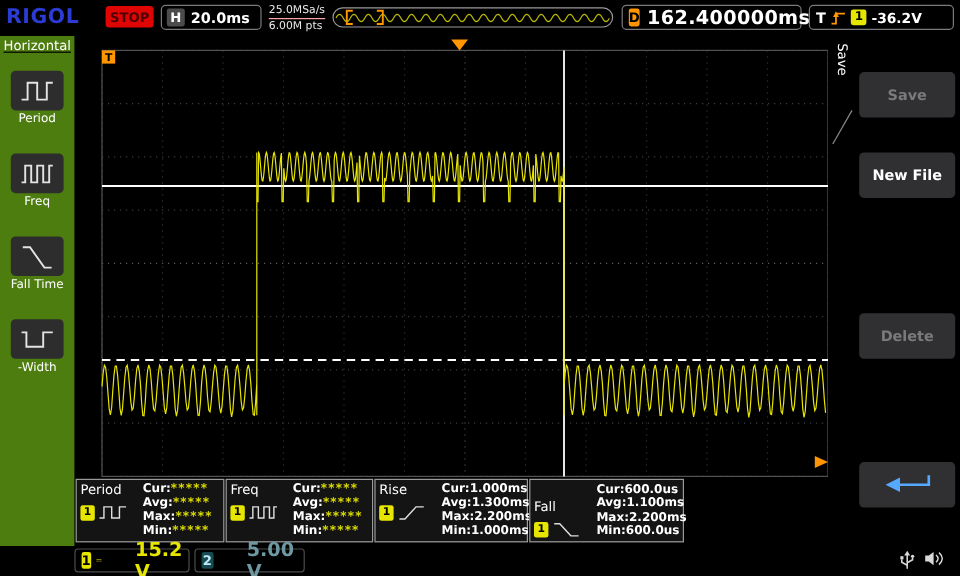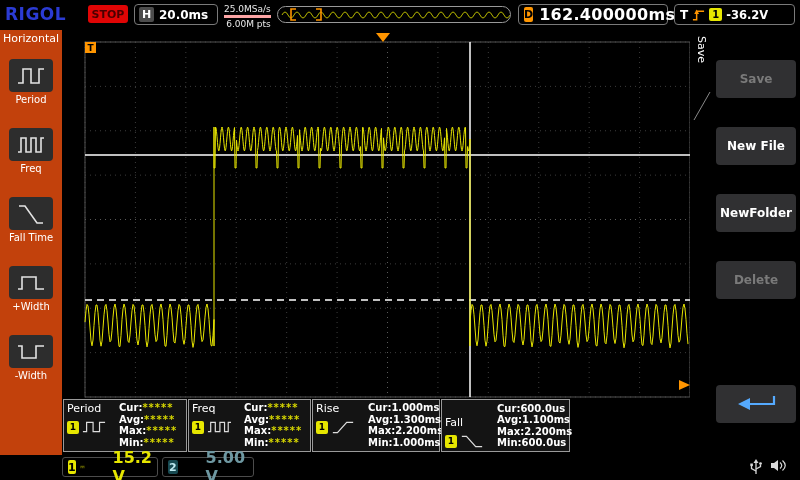--- a/index.html
+++ b/index.html
@@ -1,41 +1,41 @@
 <!DOCTYPE html>
 <html><head>
 <meta charset="utf-8">
 <style>
   html,body{margin:0;padding:0;background:#000;}
   #root{position:relative;width:800px;height:480px;background:#000;overflow:hidden;
         font-family:"DejaVu Sans","Liberation Sans",sans-serif;-webkit-font-smoothing:none;}
   .abs{position:absolute;}
   
-  .topbar{position:absolute;left:0;top:0;width:800px;height:30px;background:#000;text-align:right;}
+  .topbar{position:absolute;left:0;top:0;width:800px;height:30px;background:#000;}
   .logo{position:absolute;left:5px;top:4px;font-size:17px;font-weight:800;color:#2b3bd4;letter-spacing:.5px;}
   .stop{position:absolute;left:88px;top:5px;width:40px;height:18px;background:#e00505;color:#4a0000;
         font-size:11px;font-weight:bold;border-radius:3px;display:flex;align-items:center;justify-content:center;}
   .group{position:absolute;border:1px solid #7a7a7a;border-radius:4px;display:flex;align-items:center;box-sizing:border-box;}
   .hgroup{left:134px;top:4px;width:84px;height:21px;gap:5px;padding:0 4px;}
   .badge{display:inline-flex;align-items:center;justify-content:center;font-weight:bold;border-radius:2px;}
   .hbadge{width:15px;height:15px;background:#4c4c4c;color:#fff;font-size:11px;}
   .hval{color:#fff;font-weight:bold;font-size:12px;}
   .acq{position:absolute;left:224px;top:3px;font-size:9px;color:#e8e8e8;line-height:12px;}
-  .acq .acq2{border-top:3px solid #fca5a5;}
+  .acq .acq2{border-top:1px solid #fca5a5;}
   .wavebar{position:absolute;left:277px;top:6px;width:234px;height:17px;border:1px solid #999;border-radius:9px;box-sizing:border-box;overflow:hidden;}
   .dgroup{left:518px;top:4px;width:150px;height:21px;gap:6px;padding:0 5px;}
   .dbadge{width:15px;height:15px;background:#ff9500;color:#000;font-size:11px;}
   .dval{color:#fff;font-weight:bold;font-size:16px;letter-spacing:.3px;}
   .tgroup{left:674px;top:4px;width:121px;height:21px;gap:4px;padding:0 5px;}
   .tlabel{color:#fff;font-weight:bold;font-size:12px;}
   .slope{width:13px;height:14px;}
   .tbadge{width:13px;height:13px;background:#e6e600;color:#000;font-size:10px;}
   .tval{color:#fff;font-weight:bold;font-size:11.5px;}
   
-  .leftmenu{position:absolute;left:0;top:30px;width:62px;height:425px;background:#c2410c;}
+  .leftmenu{position:absolute;left:0;top:30px;width:62px;height:425px;background:#4d7c0f;text-decoration:underline;}
   .lm-title{color:#fff;font-size:11px;padding:2px 0 0 3px;}
   .lm-list{position:absolute;top:26px;left:0;right:0;}
   .lm-item{height:66px;text-align:center;cursor:pointer;}
   .lm-icon{width:44px;height:33px;background:#2d2d2d;border-radius:4px;margin:3px auto 2px;display:flex;align-items:center;justify-content:center;}
   .lm-icon svg{width:32px;height:26px;}
   .lm-icon path{fill:none;stroke:#e3e3e3;stroke-width:1.6;}
   .lm-label{font-size:10px;color:#fff;line-height:11px;}
   
   .mpanel{position:absolute;top:399px;height:53px;background:#141414;border:1px solid #9a9a9a;box-sizing:border-box;
           display:flex;padding:2px 3px;}
@@ -126,28 +126,20 @@
           </div>
         <div class="lm-label">Freq</div>
       </div>
       <div class="lm-item">
         <div class="lm-icon">
           <svg viewBox="0 0 30 26">
               <path d="M3,5 h6 L21,22 h6"></path>
             </svg>
           </div>
         <div class="lm-label">Fall Time</div>
-      </div>
-      <div class="lm-item">
-        <div class="lm-icon">
-          <svg viewBox="0 0 30 26">
-              <path d="M2,19 h4 V7 h14 V19 h8"></path>
-            </svg>
-          </div>
-        <div class="lm-label">+Width</div>
       </div>
       <div class="lm-item">
         <div class="lm-icon">
           <svg viewBox="0 0 30 26">
               <path d="M2,7 h4 V19 h14 V7 h8"></path>
             </svg>
           </div>
         <div class="lm-label">-Width</div>
       </div>
     </div>
@@ -260,21 +252,20 @@
   </div>
 
   <div class="rm-strip">
     <div class="rm-tab">Save</div>
     <svg class="abs" style="left:0;top:60px" width="22" height="40">
       <line x1="20" y1="2" x2="4" y2="30" stroke="#8a8a8a" stroke-width="1"></line>
     </svg>
   </div>
   <div class="rm-btn disabled" style="top:60px">Save</div>
   <div class="rm-btn" style="top:127px">New File</div>
-  <div class="rm-btn" style="top:194px">NewFolder</div>
   <div class="rm-btn disabled" style="top:261px">Delete</div>
   <div class="rm-btn" style="top:385px">
     <svg width="56" height="24" viewBox="0 0 56 24">
       <path d="M46,4 V12 H22" fill="none" stroke="#55aaff" stroke-width="2.2"></path>
       <polygon points="10,12 22,6 22,18" fill="#55aaff"></polygon>
     </svg>
   </div>
 
   <div class="chbox ch1">
     <span class="badge chbadge1">1</span>

